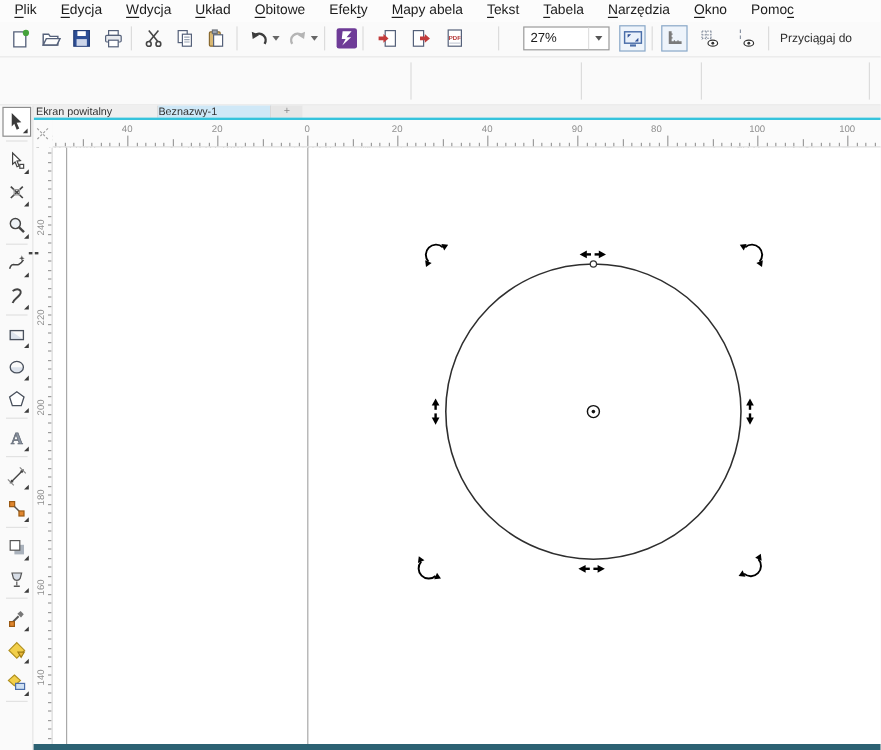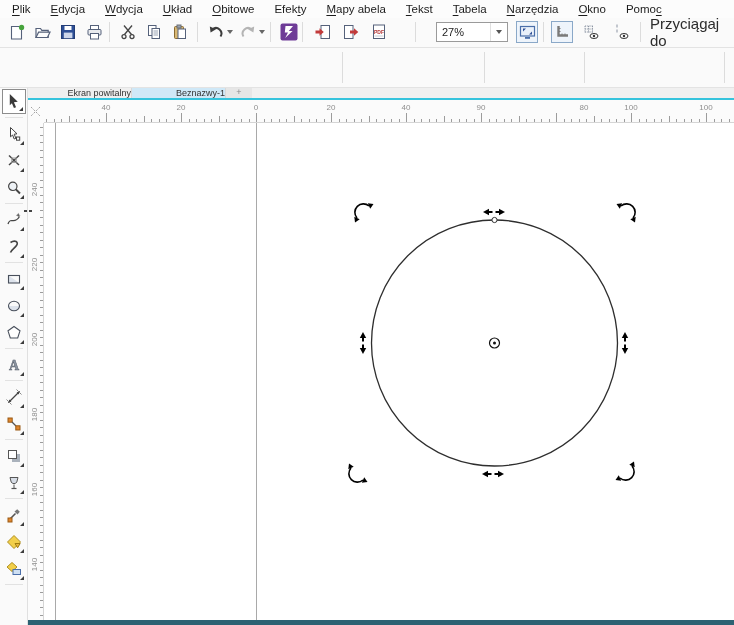--- a/index.html
+++ b/index.html
@@ -19,33 +19,33 @@
   .tsep{position:absolute;top:4px;width:1px;height:20px;background:#dcdcdc;}
   .psep{position:absolute;top:4px;width:1px;height:31px;background:#dcdcdc;}
   .caret{position:absolute;top:12px;width:0;height:0;border-left:3.5px solid transparent;
          border-right:3.5px solid transparent;border-top:4px solid #666;}
   .combo{position:absolute;top:4px;height:20px;background:#fff;border:1px solid #9a9a9a;
          box-sizing:border-box;display:flex;align-items:center;}
   .combo .val{font-size:11px;padding-left:5px;flex:1;}
   .combo .arrow{width:16px;height:100%;display:flex;align-items:center;justify-content:center;border-left:1px solid #e0e0e0;}
   .combo .arrow:after{content:"";border-left:3.5px solid transparent;border-right:3.5px solid transparent;border-top:4px solid #555;}
   .toggled{border:1px solid #8aa8c8;background:#eef4fb;box-sizing:border-box;}
-  #snapto{position:absolute;left:650px;top:3px;height:22px;display:flex;align-items:center;font-size:15px;color:#2c2c2c;}
+  #snapto{position:absolute;left:650px;top:3px;height:22px;display:flex;align-items:center;font-size:10px;color:#2c2c2c;}
   
   .pfield{position:absolute;height:15px;background:#fff;border:1px solid #9b9b9b;box-sizing:border-box;
           font-size:10.5px;line-height:13px;padding-left:3px;color:#111;}
   .plabel{position:absolute;font-size:10.5px;color:#222;}
   .pbtn{position:absolute;display:flex;align-items:center;justify-content:center;}
   .pbtn.boxed{border:1px solid #9b9b9b;background:#fdfdfd;border-radius:2px;box-sizing:border-box;}
   .pbtn.active{border:1px solid #808080;background:#f3f3f3;border-radius:2px;box-sizing:border-box;}
   .spin{position:absolute;width:11px;height:15px;border:1px solid #9b9b9b;background:#f1f1f1;box-sizing:border-box;
         font-size:6px;line-height:13px;text-align:center;color:#111;}
   
   #tabrow{position:absolute;left:28px;top:88px;width:706px;height:10px;background:#f0f0f0;}
-  .tab{position:absolute;top:0;height:10px;font-size:9px;line-height:10px;text-align:right;color:#333;
+  .tab{position:absolute;top:0;height:10px;font-size:9px;line-height:10px;text-align:left;color:#333;
        border-right:1px solid #d8d8d8;box-sizing:border-box;background:#efefef;overflow:hidden;}
   .tab.active{background:#cfe8f7;}
   #newtab{position:absolute;top:0;height:10px;width:26px;background:#e6e6e6;color:#8a8a8a;
           font-size:9px;line-height:9px;text-align:center;}
   #accentline{position:absolute;left:28px;top:98px;width:706px;height:2px;}
   
   #toolbox{position:absolute;left:0;top:88px;width:28px;height:537px;background:#fafafa;
            border-right:1px solid #e0e0e0;box-sizing:border-box;display:flex;flex-direction:column;align-items:center;}
   .tool{position:relative;width:24px;height:27px;display:flex;align-items:center;justify-content:center;flex:0 0 auto;}
   .tool.selected{border:1px solid #8c8c8c;background:#fff;box-sizing:border-box;height:25px;margin:1px 0;}
@@ -586,21 +586,21 @@
       <span class="htick" style="left: 662px; height: 9px;"></span>
       <span class="htick" style="left: 669.5px; height: 3.5px;"></span>
       <span class="htick" style="left: 677px; height: 3.5px;"></span>
       <span class="htick" style="left: 684.5px; height: 3.5px;"></span>
       <span class="hlabel" style="left: 62px;">40</span>
       <span class="hlabel" style="left: 137px;">20</span>
       <span class="hlabel" style="left: 212px;">0</span>
       <span class="hlabel" style="left: 287px;">20</span>
       <span class="hlabel" style="left: 362px;">40</span>
       <span class="hlabel" style="left: 437px;">90</span>
-      <span class="hlabel" style="left: 540px;">80</span>
+      <span class="hlabel" style="left: 503px;">80</span>
       <span class="hlabel" style="left: 587px;">100</span>
       <span class="hlabel" style="left: 662px;">100</span>
     </div>
 <div id="vruler">
       <span class="vtick" style="top: 4px; width: 3.5px;"></span>
       <span class="vtick" style="top: 11.5px; width: 3.5px;"></span>
       <span class="vtick" style="top: 19px; width: 3.5px;"></span>
       <span class="vtick" style="top: 26.5px; width: 3.5px;"></span>
       <span class="vtick" style="top: 34px; width: 3.5px;"></span>
       <span class="vtick" style="top: 41.5px; width: 3.5px;"></span>

